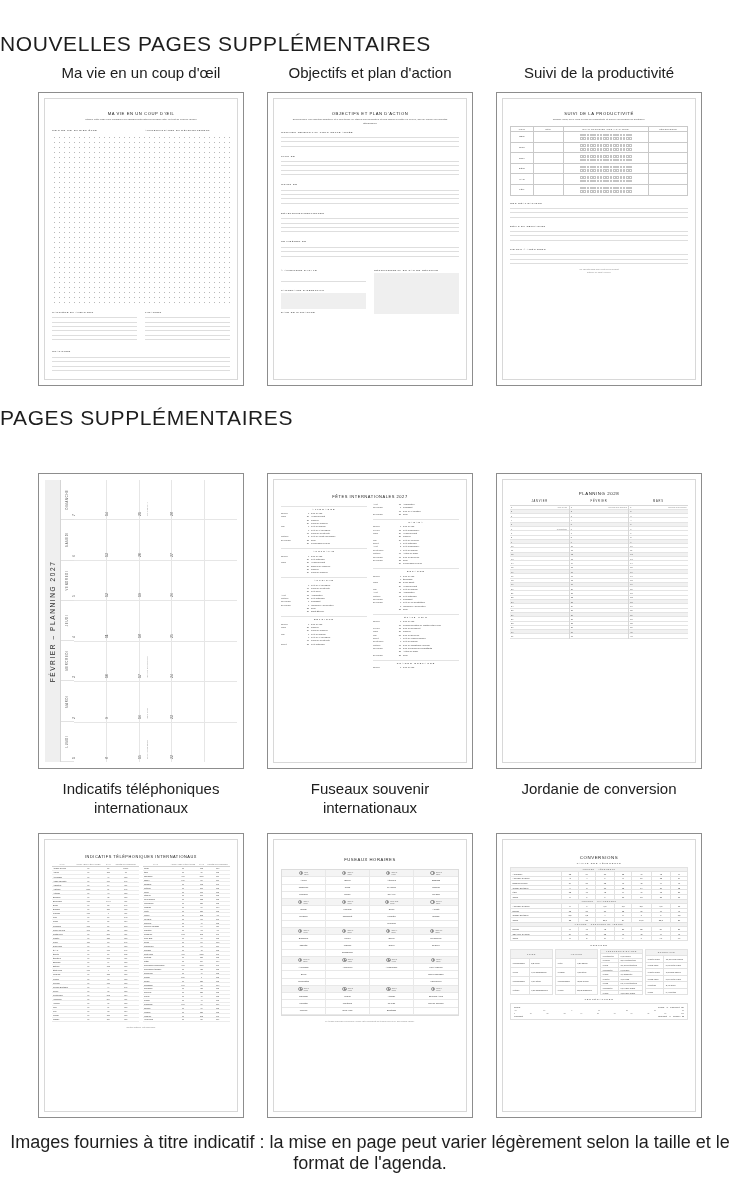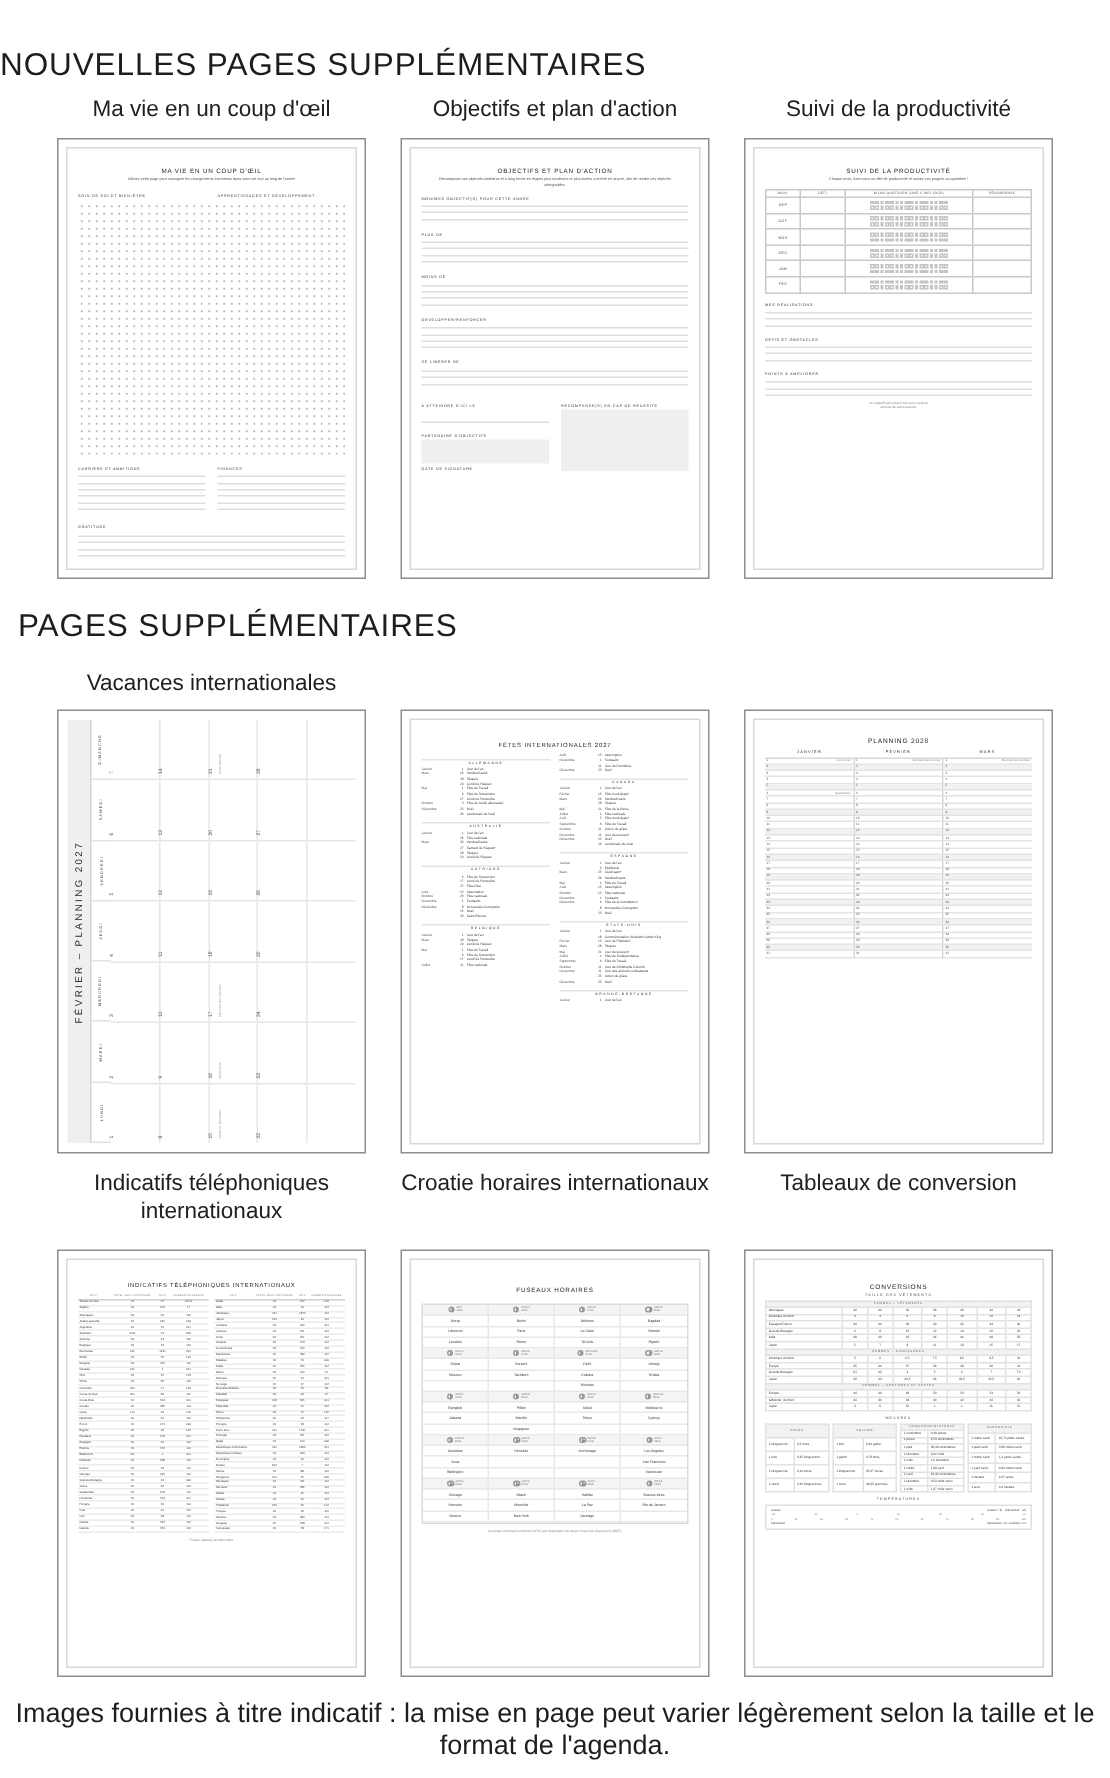--- a/index.html
+++ b/index.html
@@ -15,21 +15,21 @@
 
   .section-title {
     text-align:left;
     font-size:21px;
     letter-spacing:0.6px;
     font-weight:400;
     color:#1d1d1d;
     margin:0;
   }
   #sec1-title { position:absolute; top:32px; left:0; width:740px; }
-  #sec2-title { position:absolute; top:406px; left:0; width:740px;padding-left:12px; }
+  #sec2-title { position:absolute; top:406px; left:0; width:740px; }
 
   .card-label {
     text-align:center;
     font-size:15px;
     font-weight:400;
     color:#202020;
     line-height:1.25;
   }
 
   .row { position:absolute; left:0; width:740px; display:flex; justify-content:space-between; padding:0 38px; }
@@ -581,23 +581,20 @@
           <div class="footnote" style="white-space:pre-line;">Un objectif sans plan n'est qu'un souhait
 antoine de saint-exupéry</div>
         </div>
       </div>
     </div>
   </div>
 
   <h1 class="section-title" id="sec2-title">PAGES SUPPLÉMENTAIRES</h1>
 
   <div class="row" style="top:447px;">
-    <div class="cell">
-        <div class="card-label">Vacances internationales</div>
-      </div>
   </div>
 
   <div class="row" style="top:473px;">
 
     <div class="cell">
       <div class="thumb" style="height:296px;">
         <div class="mp">
           <div class="mp-side">
             <span>FÉVRIER – PLANNING 2027</span>
           </div>
@@ -1419,24 +1416,24 @@
         </div>
       </div>
     </div>
   </div>
 
   <div class="row" style="top:780px;">
     <div class="cell">
         <div class="card-label">Indicatifs téléphoniques internationaux</div>
       </div>
     <div class="cell">
-        <div class="card-label">Croatie horaires internationaux</div>
+        <div class="card-label">Fuseaux souvenir internationaux</div>
       </div>
     <div class="cell">
-        <div class="card-label">Tableaux de conversion</div>
+        <div class="card-label">Jordanie de conversion</div>
       </div>
   </div>
 
   <div class="row" style="top:833px;">
 
     <div class="cell">
       <div class="thumb" style="height:285px;">
         <div class="inner">
           <div class="t-title" style="font-size:3.9px;margin:9px 0 5px;">INDICATIFS TÉLÉPHONIQUES INTERNATIONAUX</div>
           <div style="display:flex;gap:4px;">

